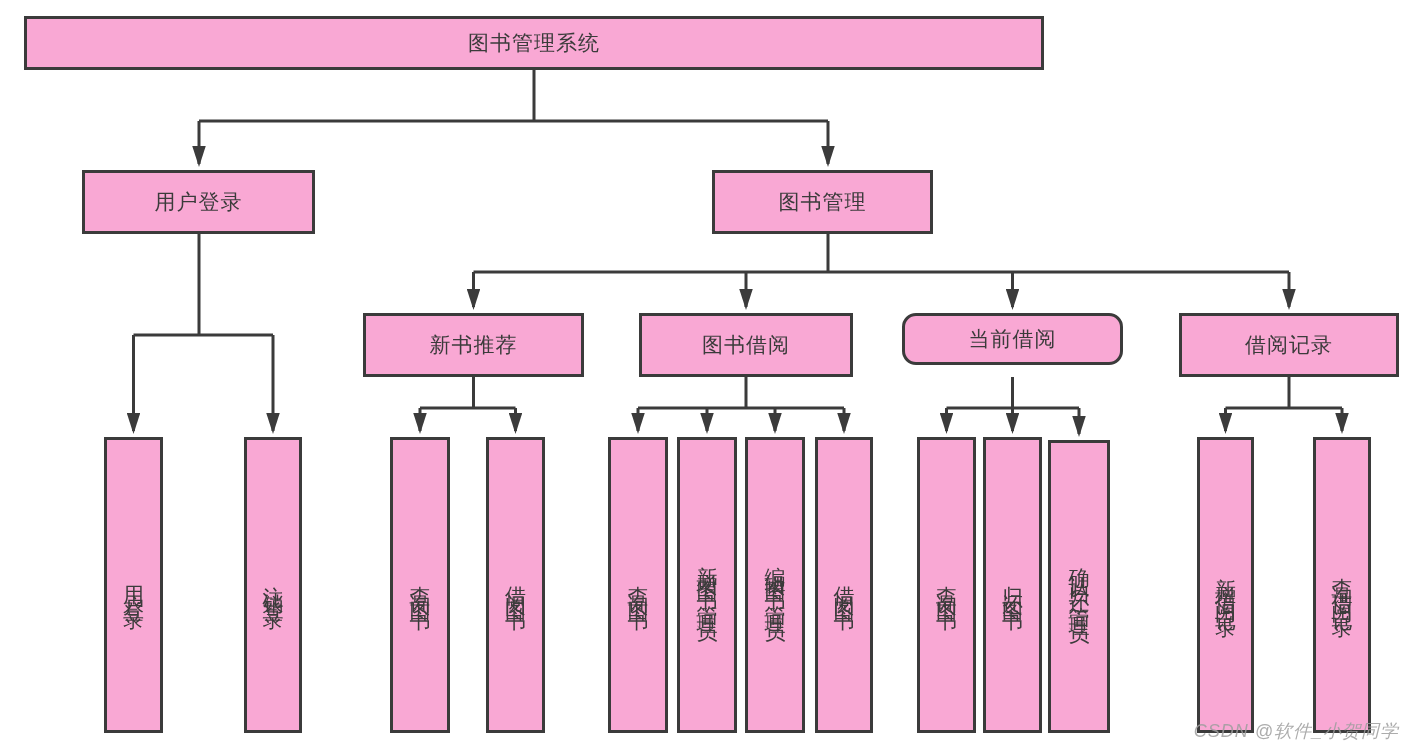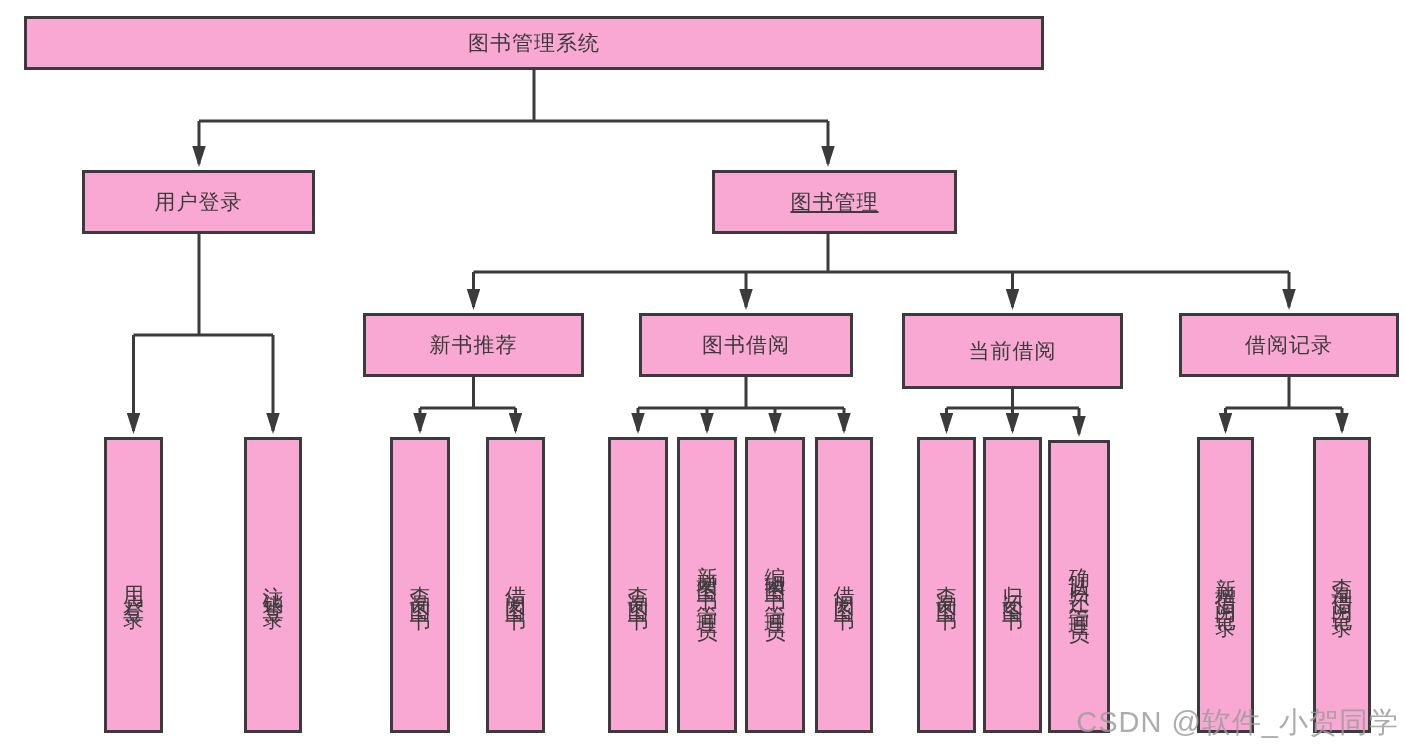--- a/index.html
+++ b/index.html
@@ -43,25 +43,26 @@
     text-orientation: mixed;
     font-size: 21px;
     line-height: 1.05;
     letter-spacing: 8px;
     white-space: nowrap;
   }
   .watermark {
     position: absolute;
     right: 6px;
     bottom: 4px;
-    font-size: 29px;
+    font-size: 18px;
     letter-spacing: 1px;
     color: rgba(158, 158, 158, 0.85);
     z-index: 5;
     white-space: nowrap;
+    font-style: italic;
   }
 </style>
 </head>
 <body>
 
 <div class="canvas">
 
   <svg class="connectors" viewBox="0 0 1405 747" xmlns="http://www.w3.org/2000/svg">
     <defs>
       <marker id="arrow" viewBox="0 0 14 9" refX="12" refY="4.5" markerWidth="7" markerHeight="4.5" orient="auto" markerUnits="strokeWidth">
@@ -98,25 +99,25 @@
       <path d="M1012.5 408 V431" marker-end="url(#arrow)"></path>
       <path d="M1079 408 V434" marker-end="url(#arrow)"></path>
       <path d="M1225.5 408 V431" marker-end="url(#arrow)"></path>
       <path d="M1342 408 V431" marker-end="url(#arrow)"></path>
     </g>
   </svg>
 
   <div class="box" style="left:24px; top:16px; width:1020px; height:54px;">图书管理系统</div>
 
   <div class="box" style="left:82px; top:170px; width:233px; height:64px;">用户登录</div>
-  <div class="box" style="left:712px; top:170px; width:245px; height:64px;text-decoration:underline;">图书管理</div>
+  <div class="box" style="left:712px; top:170px; width:221px; height:64px;">图书管理</div>
 
   <div class="box" style="left:639px; top:313px; width:214px; height:64px;">图书借阅</div>
   <div class="box" style="left:363px; top:313px; width:221px; height:64px;">新书推荐</div>
-  <div class="box" style="left:902px; top:313px; width:221px; height:76px;">当前借阅</div>
+  <div class="box" style="left:902px; top:313px; width:221px; height:52px;border-radius:14px;">当前借阅</div>
   <div class="box" style="left:1179px; top:313px; width:220px; height:64px;">借阅记录</div>
 
   <div class="vbox" style="left:104px; top:437px; width:59px; height:296px;">
     <span>用户登录</span>
   </div>
   <div class="vbox" style="left:244px; top:437px; width:58px; height:296px;">
     <span>注销登录</span>
   </div>
 
   <div class="vbox" style="left:390px; top:437px; width:60px; height:296px;">

